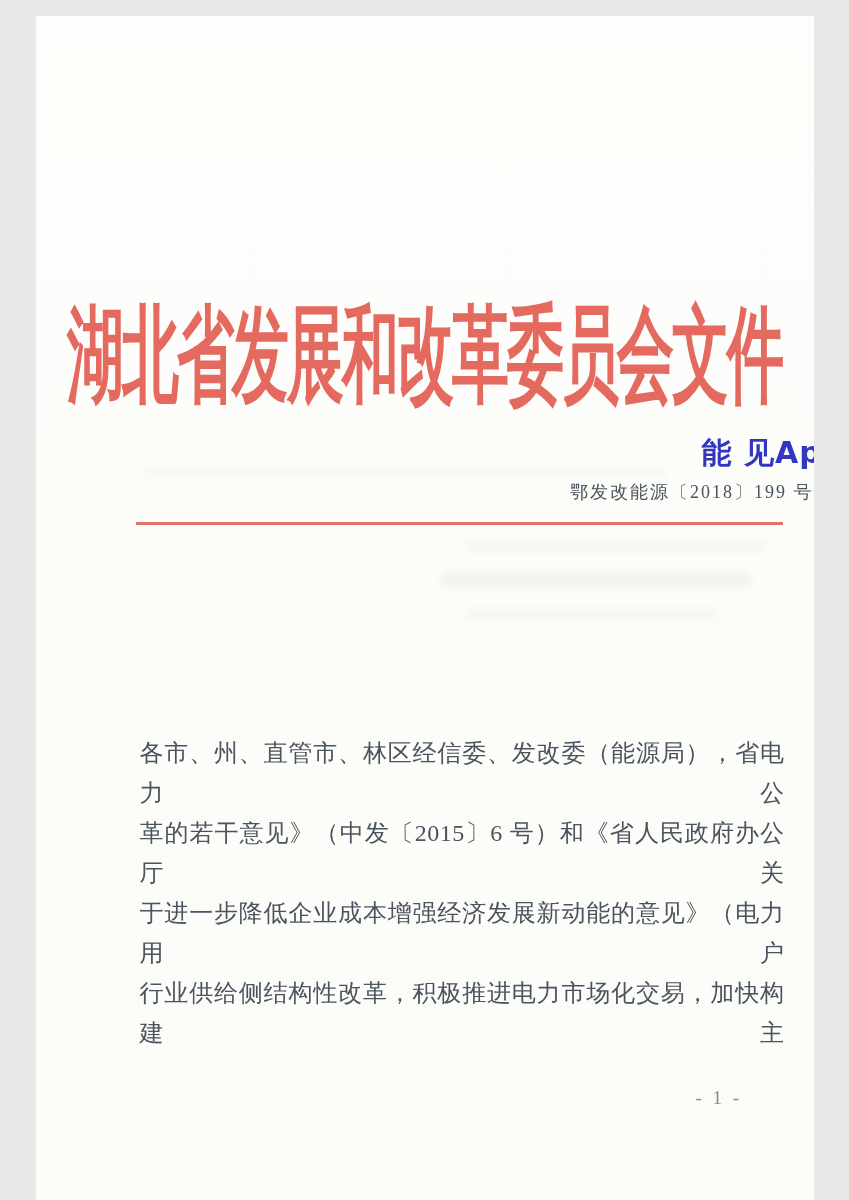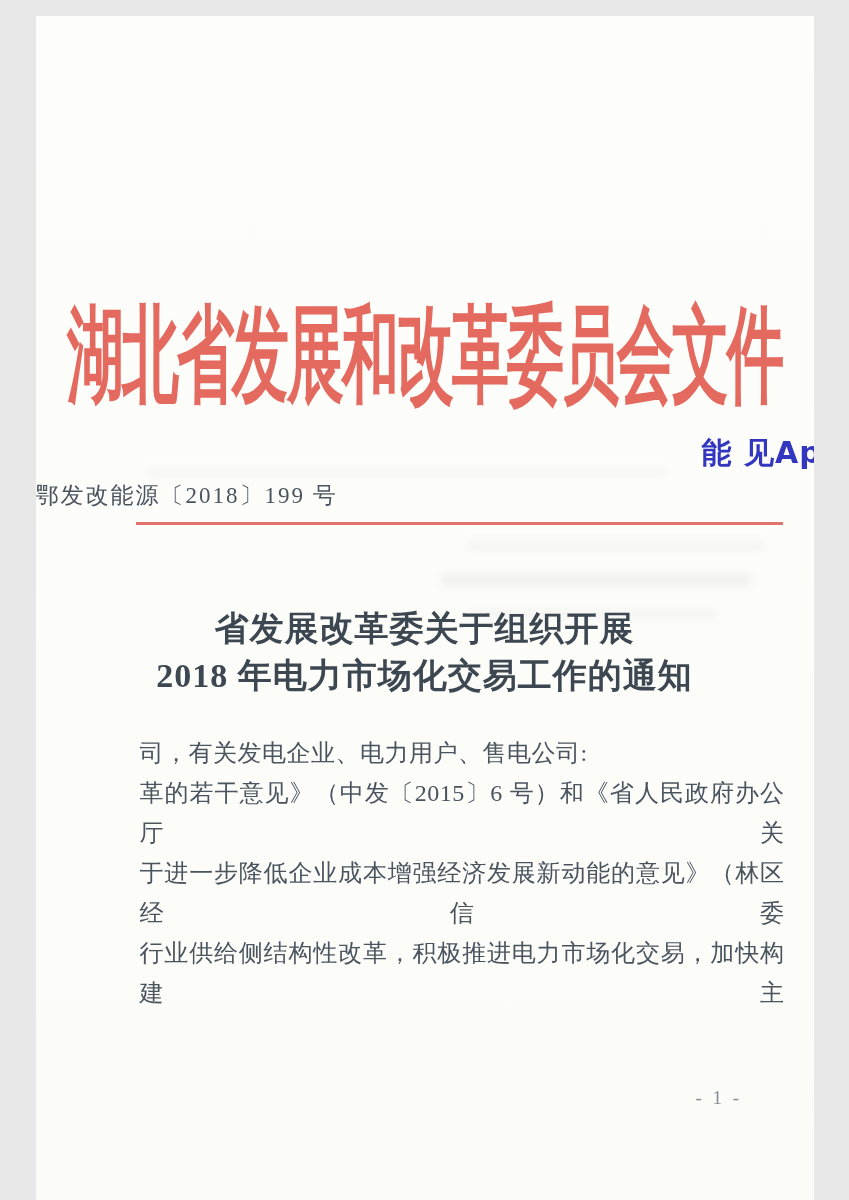--- a/index.html
+++ b/index.html
@@ -24,22 +24,22 @@
   .watermark{
     position:absolute;top:417px;left:666px;
     font-family:"DejaVu Sans","Liberation Sans",sans-serif;
     font-size:30px;font-weight:bold;
     color:var(--watermark_blue,#3336bf);
     letter-spacing:1px;
     white-space:nowrap;
   }
   .doc-number{
     position:absolute;top:464px;left:0;width:100%;
-    text-align:left;
-    font-size:23px;letter-spacing:2px;
+    text-align:right;
+    font-size:18px;letter-spacing:2px;
     color:var(--body_text,#4a545f);
   }
   .red-rule{
     position:absolute;top:506px;left:100px;width:647px;height:3px;
     background:var(--rule_red,#e0736b);
   }
   .smudge{position:absolute;background:#9aa0a6;filter:blur(4px);pointer-events:none;}
   .sm1{top:452px;left:110px;width:520px;height:9px;opacity:0.07;}
   .sm2{top:524px;left:430px;width:300px;height:11px;opacity:0.08;}
   .sm3{top:556px;left:405px;width:310px;height:15px;opacity:0.10;}
@@ -77,28 +77,24 @@
 
   <div class="doc-number">鄂发改能源〔2018〕199 号</div>
 
   <div class="red-rule"></div>
 
   <div class="smudge sm1"></div>
   <div class="smudge sm2"></div>
   <div class="smudge sm3"></div>
   <div class="smudge sm4"></div>
 
-  <div class="notice-title">
-    <div>省发展改革委关于组织开展</div>
-    <div>2018 年电力市场化交易工作的通知</div>
-  </div>
 
   <div class="body-text">
-    <div class="bl">司，有关发电企业、电力用户、售电公司:</div>
+    <div class="bl justify">各市、州、直管市、林区经信委、发改委（能源局），省电力公</div>
     <div class="bl justify">革的若干意见》（中发〔2015〕6 号）和《省人民政府办公厅关</div>
-    <div class="bl justify">于进一步降低企业成本增强经济发展新动能的意见》（林区经信委</div>
+    <div class="bl justify">于进一步降低企业成本增强经济发展新动能的意见》（电力用户</div>
     <div class="bl justify">行业供给侧结构性改革，积极推进电力市场化交易，加快构建主</div>
 
   </div>
 
   <div class="page-number">- 1 -</div>
 
 </div>
 
 </body></html>

